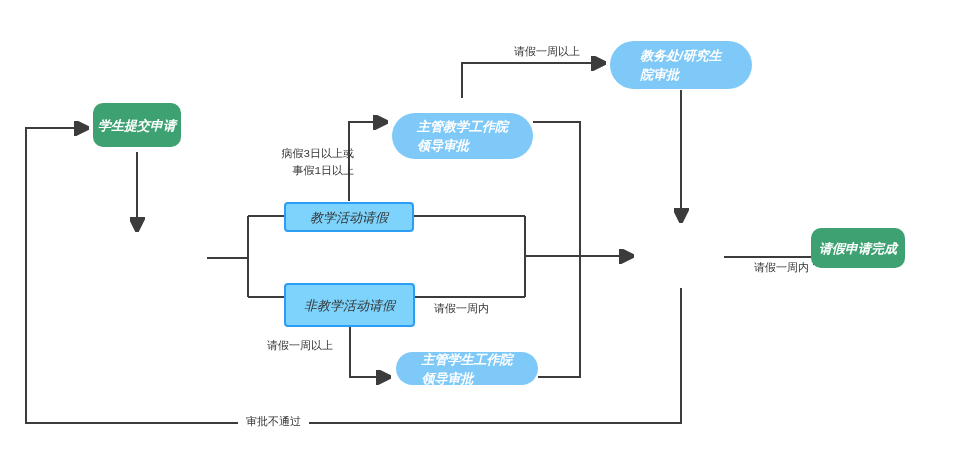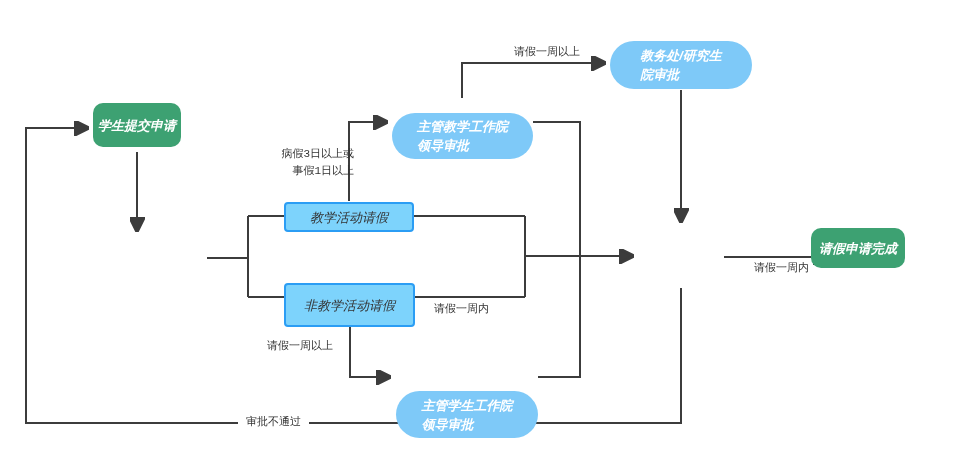--- a/index.html
+++ b/index.html
@@ -79,21 +79,21 @@
   <div class="node white-rounded" style="left:284px;top:202px;width:130px;height:30px;">教学活动请假</div>
 
   <div class="node white-rounded" style="left:284px;top:283px;width:131px;height:44px;">非教学活动请假</div>
 
   <div class="node blue-stadium" style="left:392px;top:99px;width:141px;height:46px;margin-top:14px;">主管教学工作院
 领导审批</div>
 
   <div class="node blue-stadium" style="left:610px;top:41px;width:142px;height:48px;">教务处/研究生
 院审批</div>
 
-  <div class="node blue-stadium" style="left:396px;top:352px;width:142px;height:47px;margin-top:39px;">主管学生工作院
+  <div class="node blue-stadium" style="left:396px;top:352px;width:142px;height:33px;">主管学生工作院
 领导审批</div>
 
 
   <div class="node green-rect" style="left:811px;top:228px;width:94px;height:40px;">请假申请完成</div>
 
   <div class="edge-label center" style="left:504px;top:44px;width:86px;">请假一周以上</div>
 
   <div class="edge-label" style="left:259px;top:146px;width:95px;text-align:right;">病假3日以上或
 事假1日以上</div>
 

